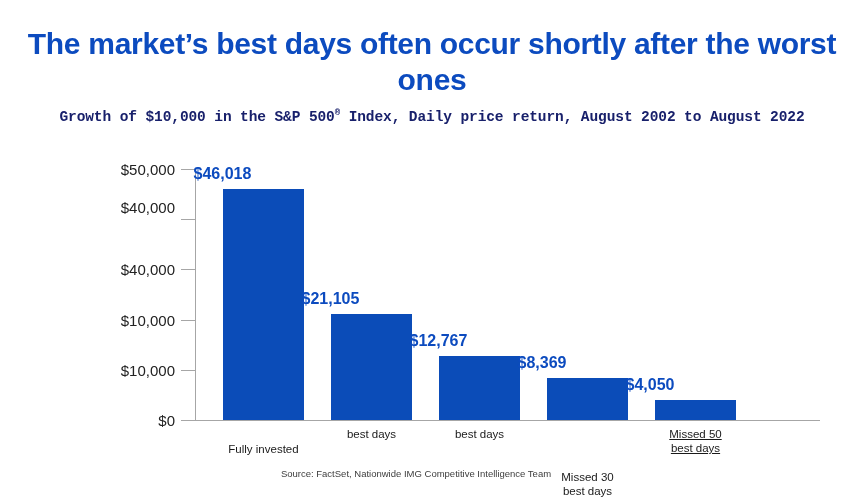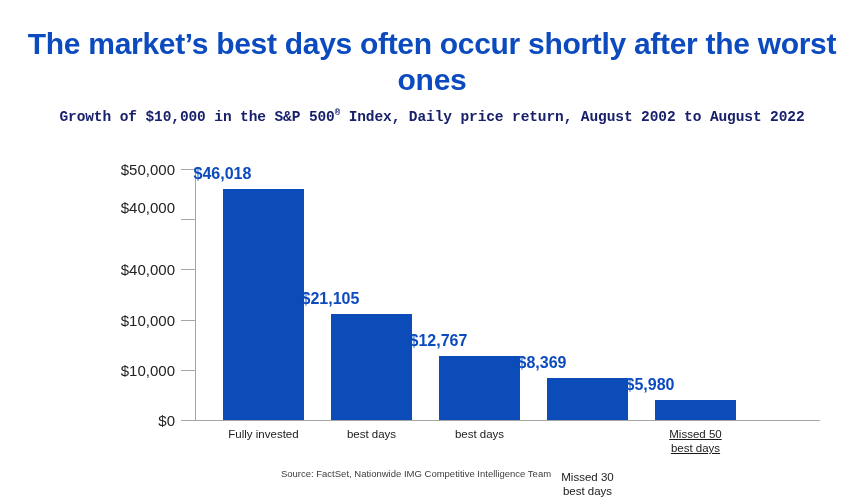--- a/index.html
+++ b/index.html
@@ -161,24 +161,24 @@
         <div class="bar" title="Missed 10 best days: $21,105" style="left: 331px; top: 314.053px; height: 105.947px; background: rgb(11, 76, 184);"></div>
         <div class="bar" title="Missed 20 best days: $12,767" style="left: 439px; top: 355.91px; height: 64.0903px; background: rgb(11, 76, 184);"></div>
         <div class="bar" title="Missed 30 best days: $8,369" style="left: 547px; top: 377.988px; height: 42.0124px; background: rgb(11, 76, 184);"></div>
         <div class="bar" title="Missed 50 best days: $4,050" style="left: 655px; top: 399.669px; height: 20.331px; background: rgb(11, 76, 184);"></div>
       </div>
     <div id="bar-labels">
         <div class="bar-label" style="left: 193.5px; top: 164.99px;">$46,018</div>
         <div class="bar-label" style="left: 301.5px; top: 290.053px;">$21,105</div>
         <div class="bar-label" style="left: 409.5px; top: 331.91px;">$12,767</div>
         <div class="bar-label" style="left: 517.5px; top: 353.988px;">$8,369</div>
-        <div class="bar-label" style="left: 625.5px; top: 375.669px;">$5,980</div>
+        <div class="bar-label" style="left: 625.5px; top: 375.669px;">$4,050</div>
       </div>
     <div id="cat-labels">
-        <div class="cat-label" style="left: 193.5px; top: 427px;">
+        <div class="cat-label" style="left: 193.5px; top: 442px;">
           <div>Fully invested</div>
         </div>
         <div class="cat-label" style="left: 301.5px; top: 427px;">
           <div>best days</div>
         </div>
         <div class="cat-label" style="left: 409.5px; top: 427px;">
           <div>best days</div>
         </div>
         <div class="cat-label" style="left: 517.5px; top: 427px; margin-top: 43px;">
           <div>Missed 30</div>

